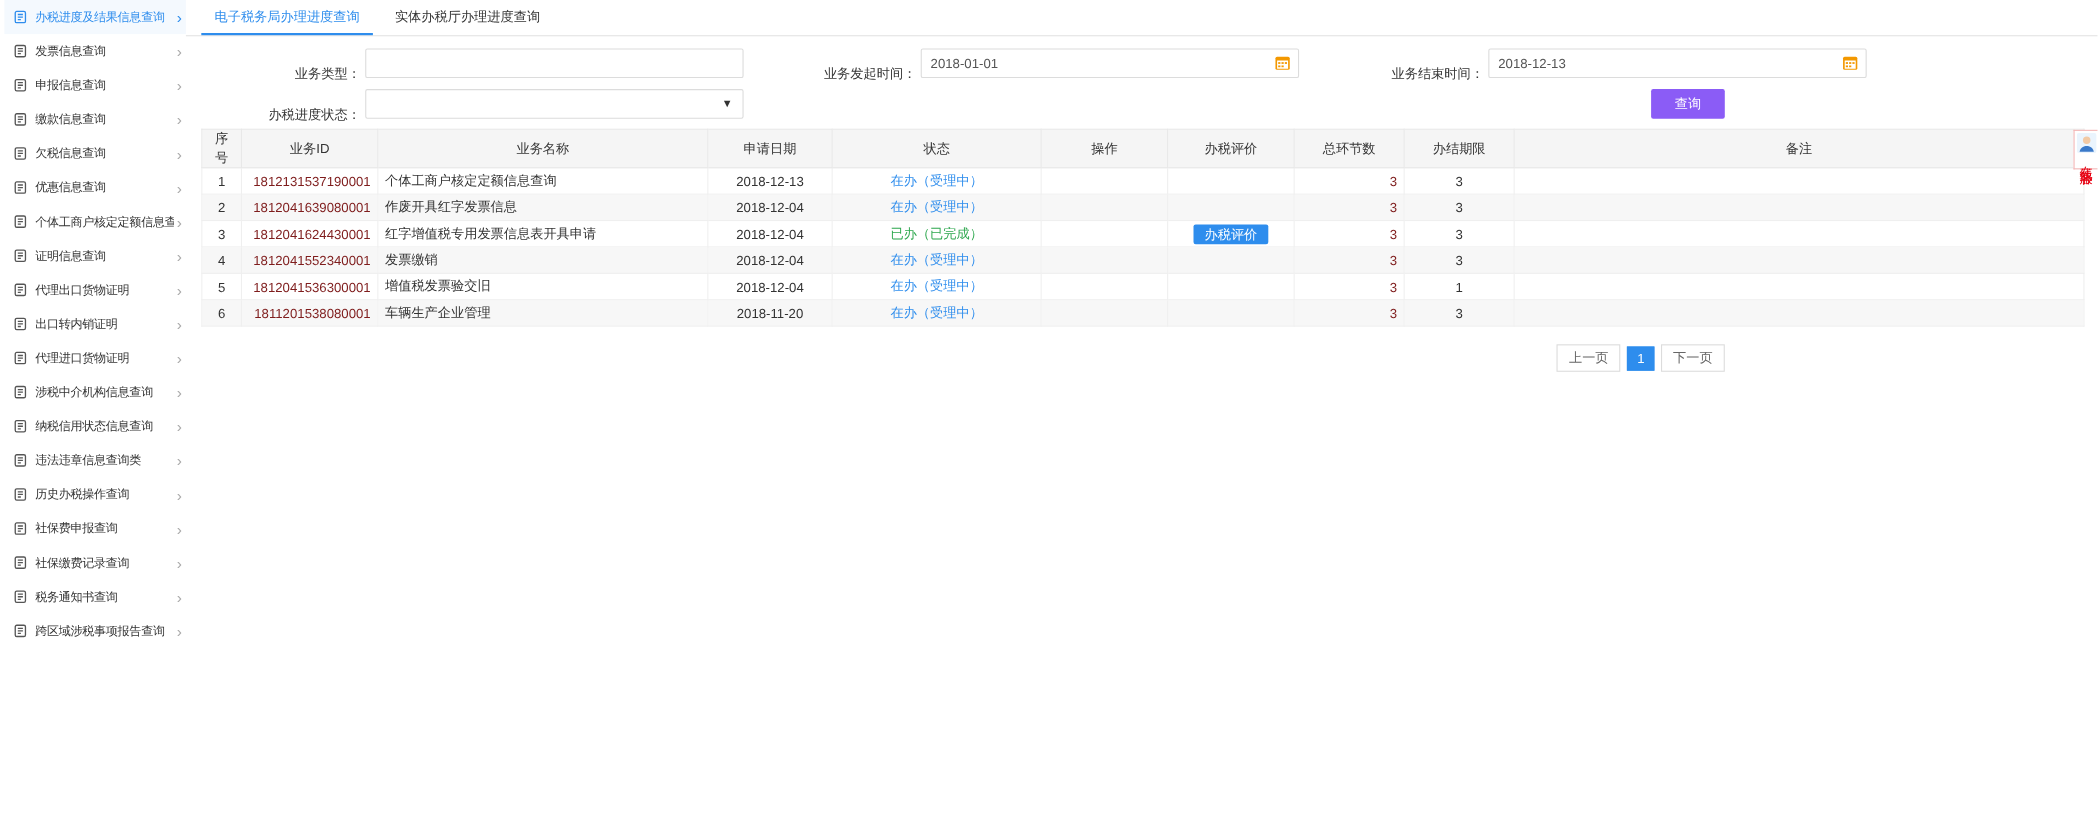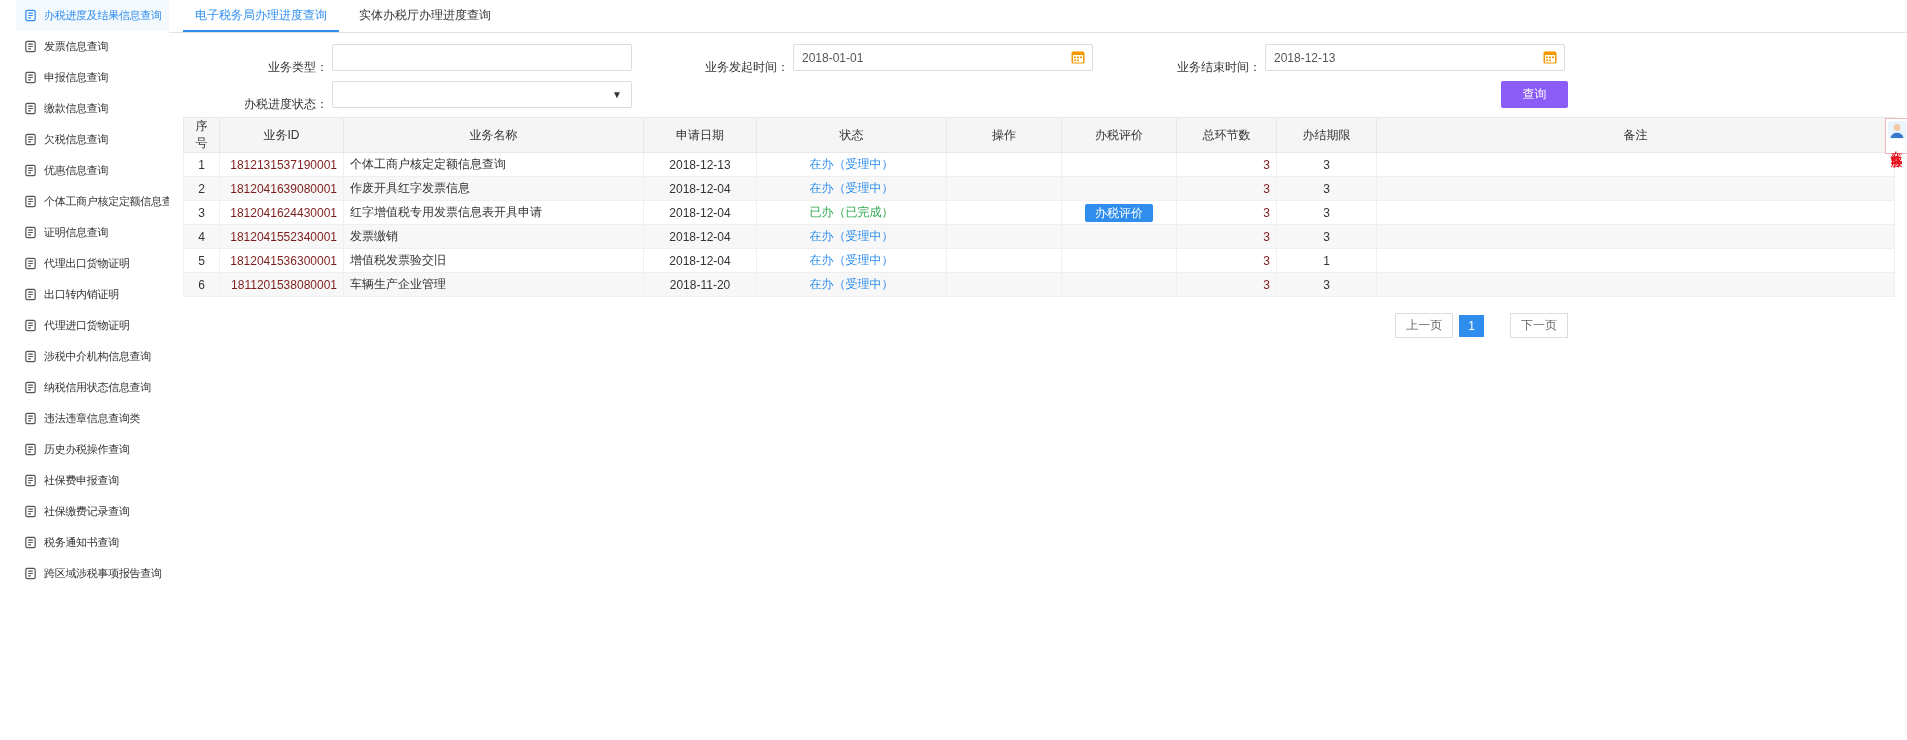--- a/index.html
+++ b/index.html
@@ -2,21 +2,21 @@
 <html><head>
 <meta charset="utf-8">
 <style>
   * { box-sizing: border-box; margin: 0; padding: 0; }
   html,body { width:1907px; height:740px; overflow:hidden; background:#fff;
     font-family:"Liberation Sans","DejaVu Sans",sans-serif; font-size:12px; color:#333; }
 
   .app { position:relative; width:1907px; height:740px; }
 
   
-  .sidebar { position:absolute; left:16px; top:0; width:168px; height:740px;
+  .sidebar { position:absolute; left:4px; top:0; width:168px; height:740px;
     background:#fff; border-right:1px solid #e2e2e2; }
   .side-item { display:flex; align-items:center; height:31px; padding:0 6px 0 8px;
     cursor:pointer; color:#333; font-size:11px; letter-spacing:-0.3px; white-space:nowrap; }
   .side-item .side-icon { flex:0 0 15px; display:flex; align-items:center; color:#555; margin-right:5px; }
   .side-item .side-label { flex:1; overflow:hidden; }
   .side-item .side-chev { margin-left:auto; color:#aaa; font-size:14px; line-height:1; padding-left:3px; }
   .side-item.active { color:#2e8ded; background:#f4f9fe; }
   .side-item.active .side-icon, .side-item.active .side-chev { color:#2e8ded; }
 
   
@@ -27,21 +27,21 @@
     color:#333; border-bottom:2px solid transparent;text-align:right; }
   .tab.active { color:#2e8ded; border-bottom-color:#2e8ded; }
 
   
   .filters { padding-top:6px; }
   .filter-row { display:flex; align-items:center; height:37px; }
   .flabel { text-align:right; color:#333; padding-right:4px;margin-top:19px; }
   .flabel.w1 { width:163px; }
   .flabel.w2 { width:161px; margin-left:0; }
   .flabel.w3 { width:172px; }
-  .txt-input, .date-wrap, .fake-select { width:300px; height:27px; }
+  .txt-input, .date-wrap, .fake-select { width:344px; height:27px; }
   .txt-input { border:1px solid #dcdcdc; border-radius:2px; padding:0 8px; font-size:12px; color:#555; outline:none; background:#fff; }
   .date-wrap { position:relative; }
   .date-wrap input { width:100%; height:100%; border:1px solid #dcdcdc; border-radius:2px;
     padding:0 26px 0 8px; font-size:12px; color:#555; outline:none; }
   .cal-icon { position:absolute; right:8px; top:6px; width:14px; height:14px; pointer-events:none; }
   .fake-select { position:relative; border:1px solid #dcdcdc; border-radius:2px; background:#fff;
     cursor:pointer; display:flex; align-items:center; padding:0 24px 0 8px; color:#555; }
   .fake-select .dd-arrow { position:absolute; right:9px; top:7px; font-size:10px; color:#333; }
   .search-btn { margin-left:auto; margin-right:339px; width:67px; height:27px; background:#8b5cf6;
     color:#fff; border:none; border-radius:2px; font-size:12px; cursor:pointer; }
@@ -56,21 +56,21 @@
   td.name { text-align:left; }
   .link { color:#7f1d1d; cursor:pointer;text-align:right; }
   .status-processing { color:#2e8ded; }
   .status-done { color:#2fa84f; }
   .eval-btn { display:inline-block; background:#2e8ded; color:#fff; padding:2px 10px;
     border-radius:2px; cursor:pointer; line-height:14px; }
 
   
   .pagination { display:flex; justify-content:flex-end; align-items:center; gap:6px;
     margin-top:16px; padding-right:339px; }
-  .page-btn { border:1px solid #dcdcdc; background:#fff; color:#666; padding:3px 10px; cursor:pointer;margin-left:20px; }
+  .page-btn { border:1px solid #dcdcdc; background:#fff; color:#666; padding:3px 10px; cursor:pointer; }
   .page-cur { border:1px solid #2e8ded; background:#2e8ded; color:#fff; padding:3px 8px; cursor:pointer; }
 
   
   .cs-float { position:absolute; right:0; top:118px; width:22px; background:#fff;
     border:1px solid #f3b6b6; border-right:none; display:flex; flex-direction:column;
     align-items:center; padding:2px 1px 4px; cursor:pointer; }
   .cs-avatar { width:18px; height:18px; margin-bottom:2px; }
   .cs-label { writing-mode:vertical-rl; text-orientation:upright; color:#e60012;
     font-size:12px; letter-spacing:2px; line-height:18px; }
 </style>

